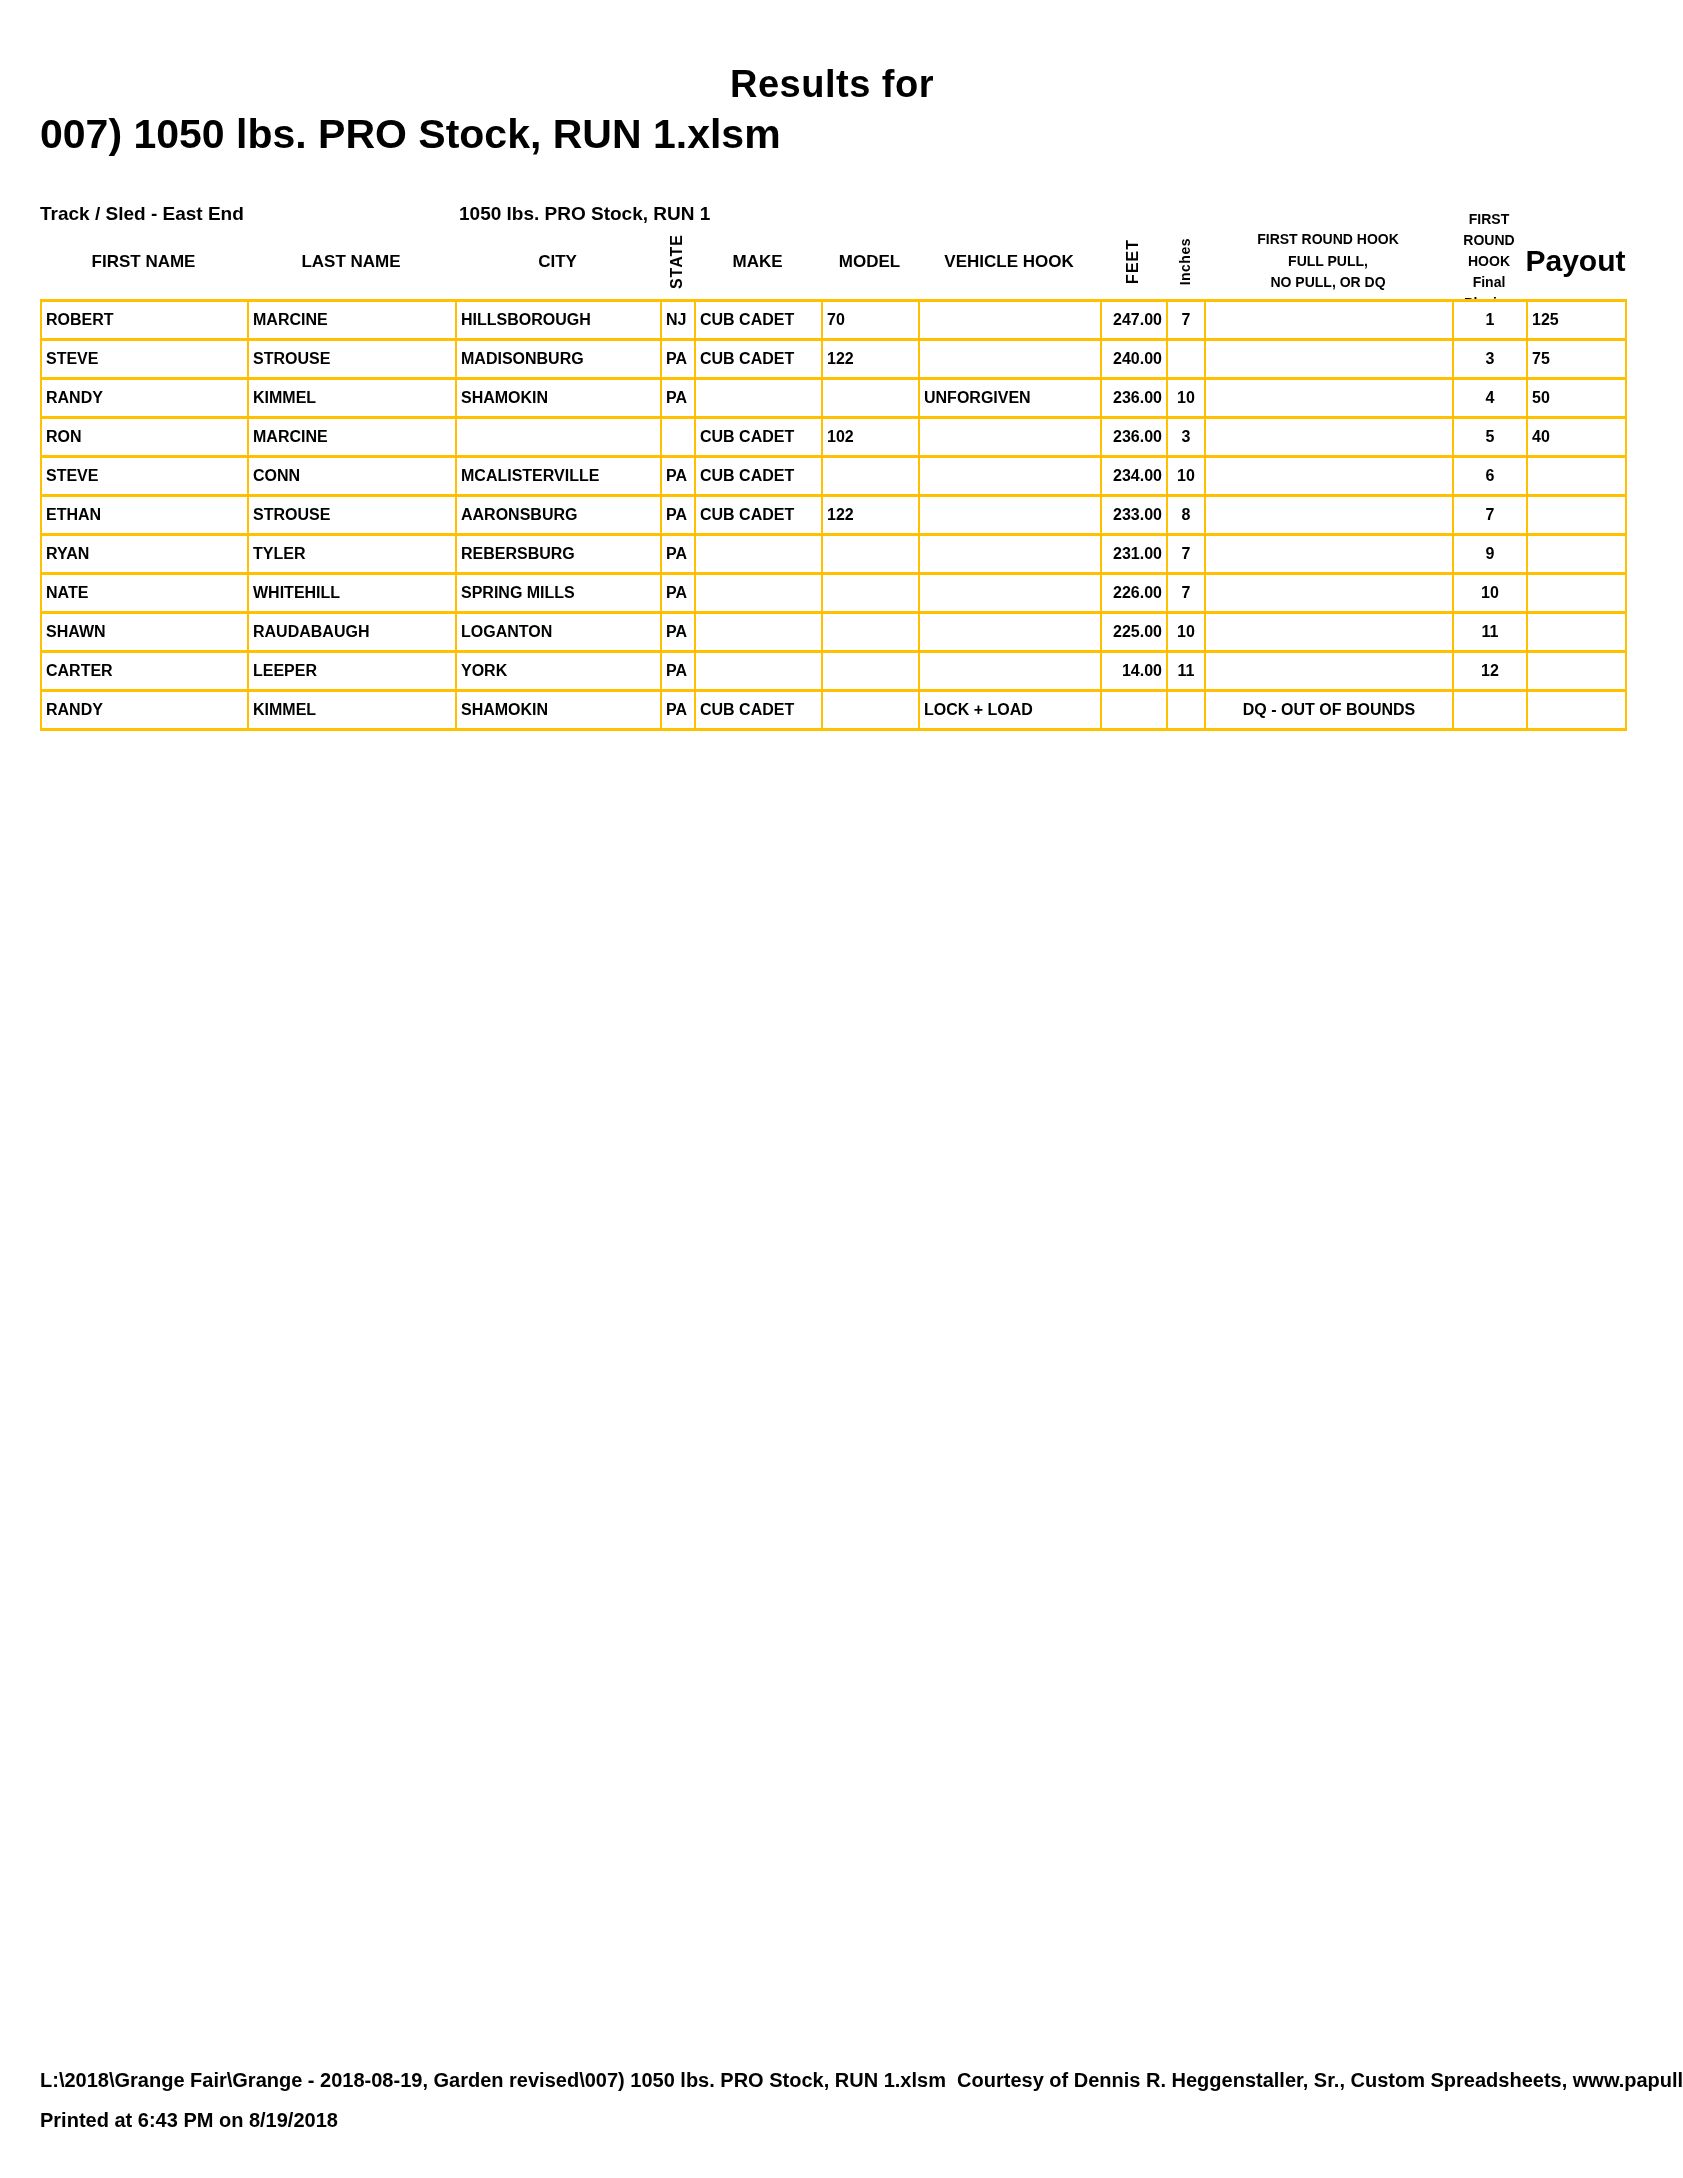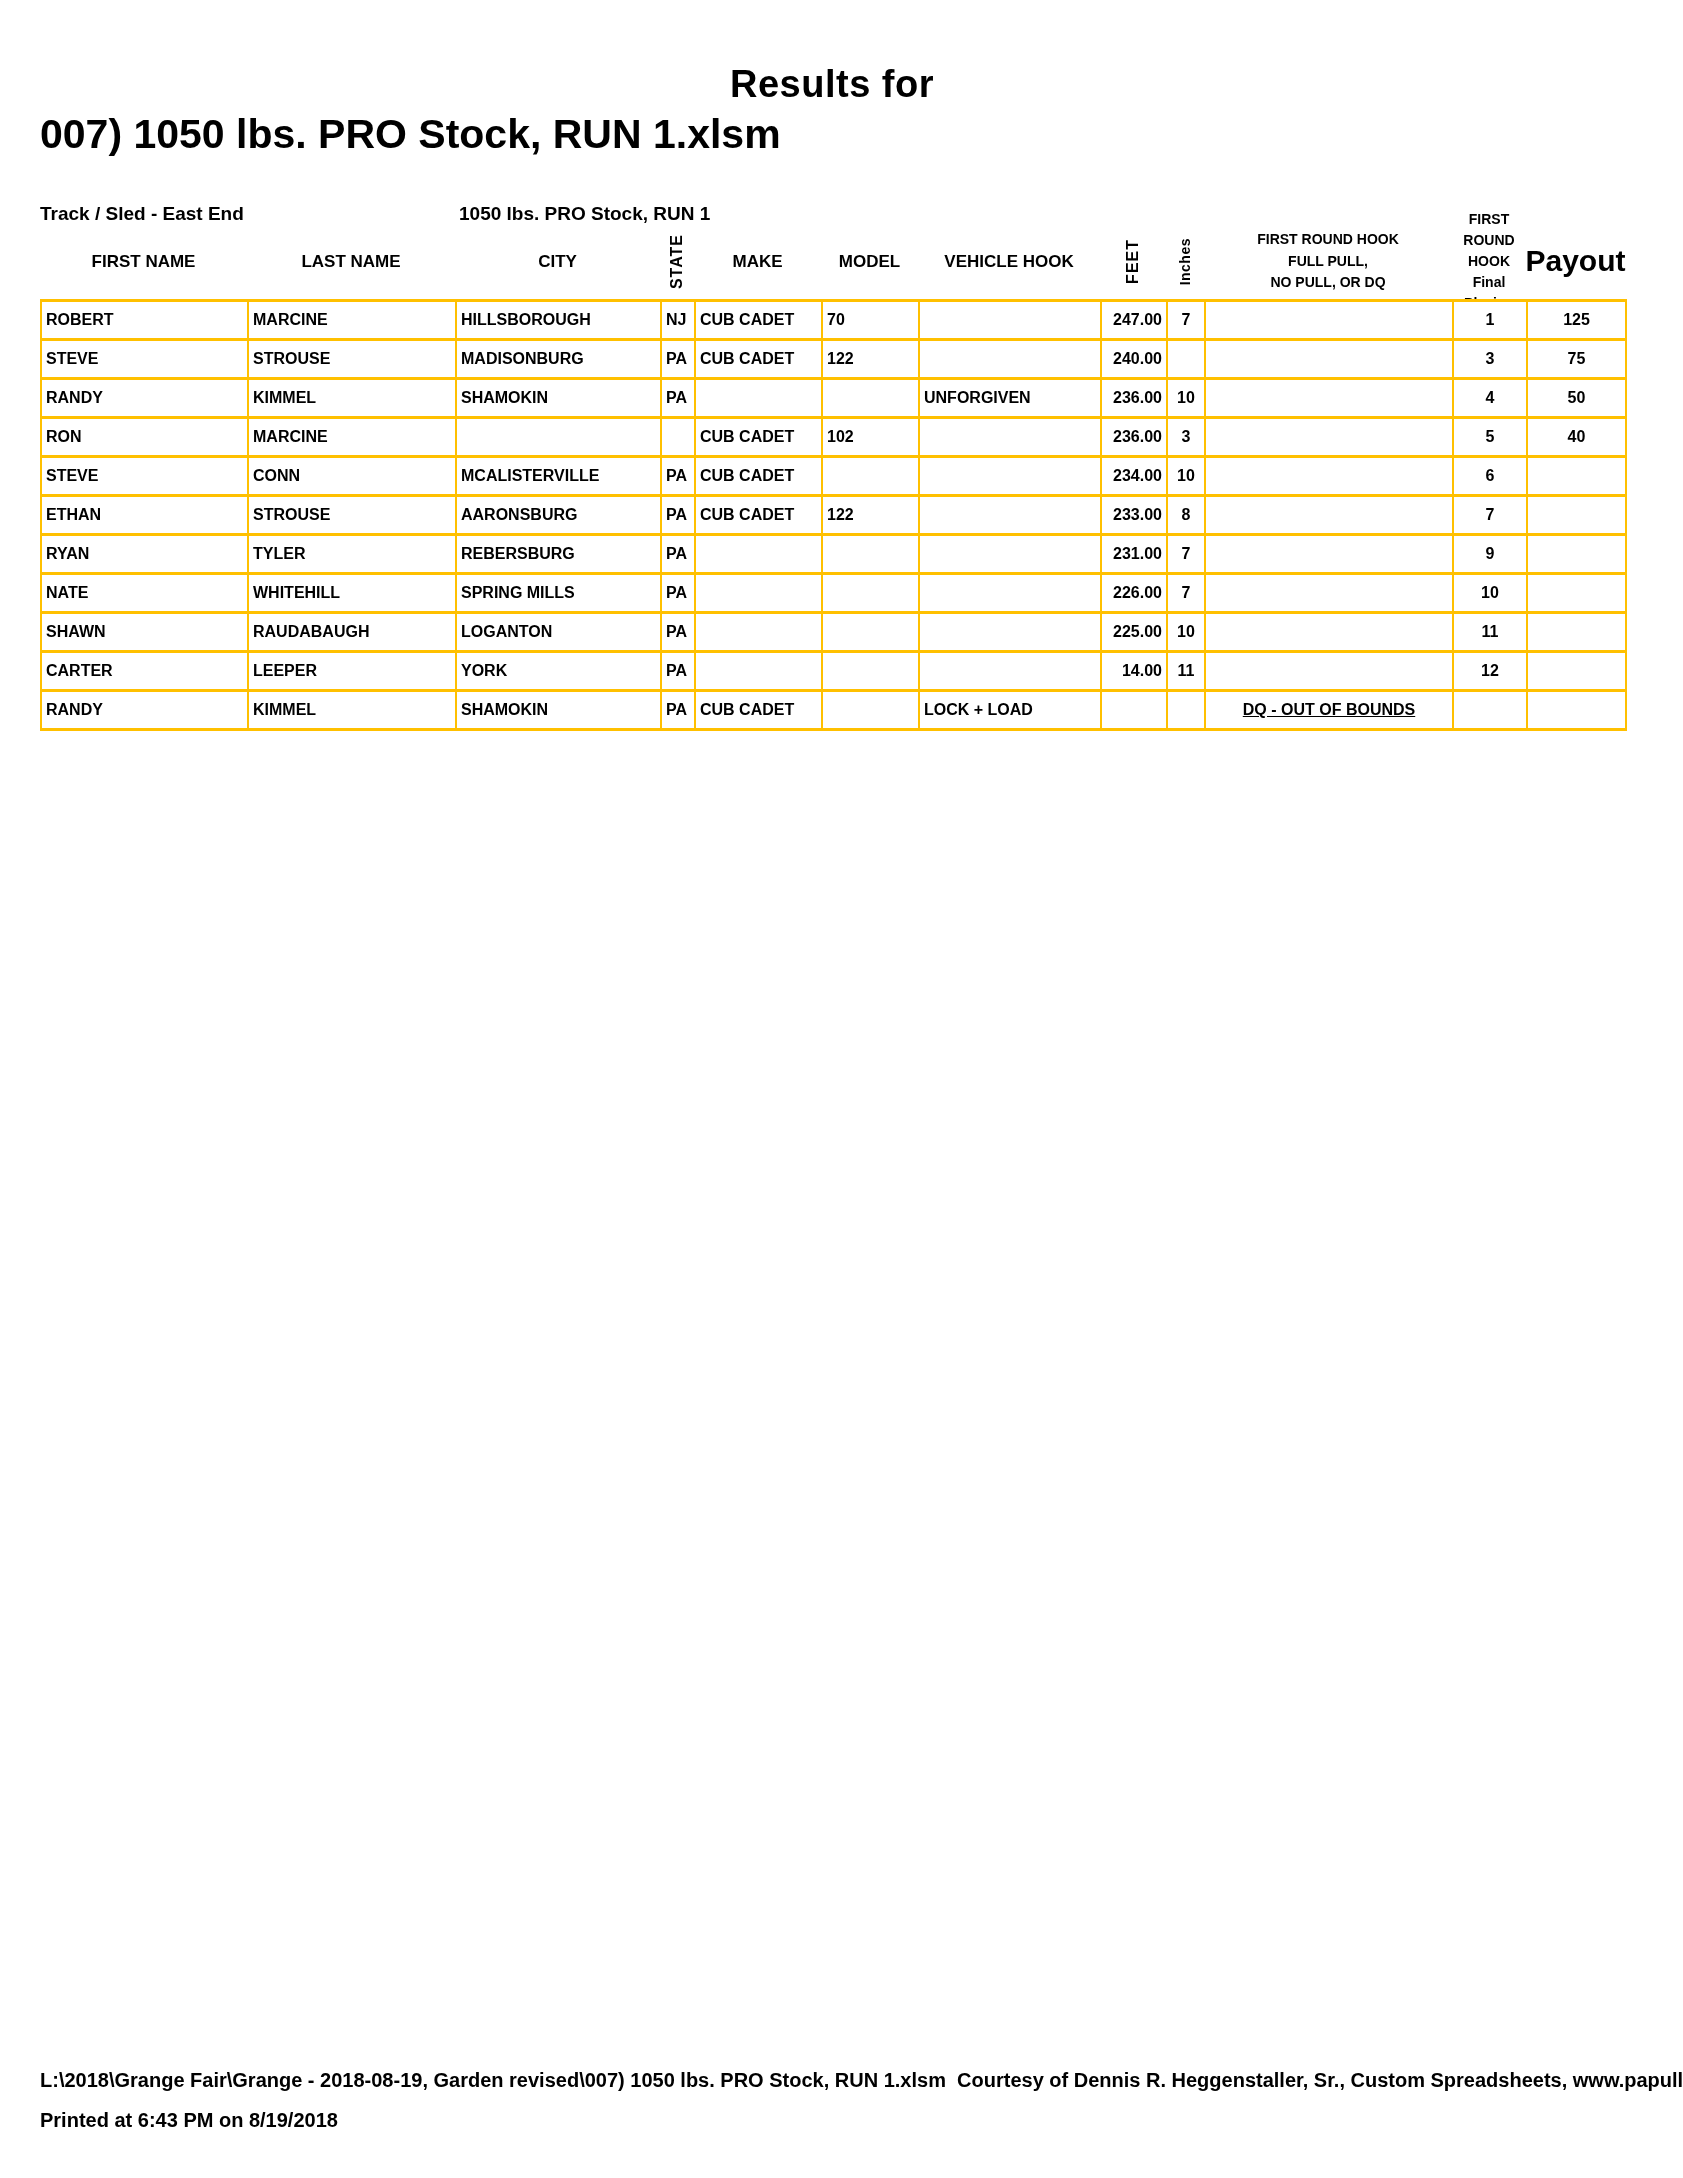--- a/index.html
+++ b/index.html
@@ -56,23 +56,23 @@
     border-top-width:3px; border-bottom-width:3px;
     height:36px; font-size:16px; font-weight:bold;
     white-space:nowrap; overflow:hidden;
     padding:0 4px; background:#ffffff;
   }
   td.c-first_name, td.c-last_name, td.c-city { text-align:left; padding-left:9px; }
   td.c-state { text-align:left; padding-left:4px; }
   td.c-make, td.c-model, td.c-vehicle_name { text-align:left; padding-left:6px; }
   td.c-feet { text-align:right; padding-right:8px; }
   td.c-inches { text-align:center; }
-  td.c-hook { text-align:center;text-decoration:underline; }
+  td.c-hook { text-align:center; }
   td.c-placing { text-align:center; }
-  td.c-payout { text-align:center; padding-right:12px; }
+  td.c-payout { text-align:left; padding-right:12px; }
 
   .footer { position:absolute; left:40px; font-size:20px; white-space:pre; }
   .footer1 { top:2069px; }
   .footer2 { top:2109px; }
 </style>
 </head>
 <body>
 
 <div class="page" style="--gold: #FFC000;">
 

